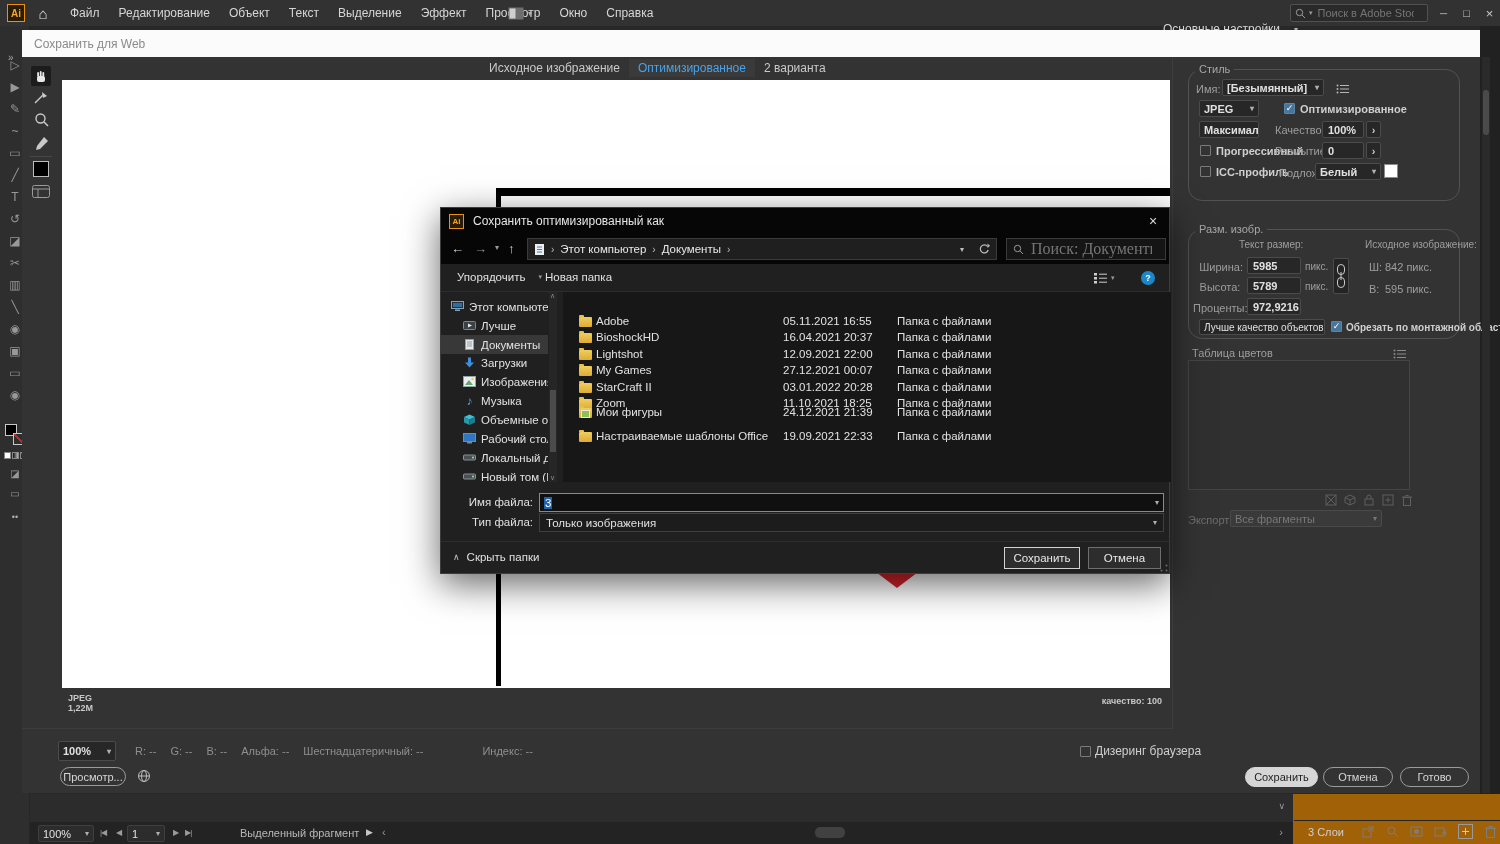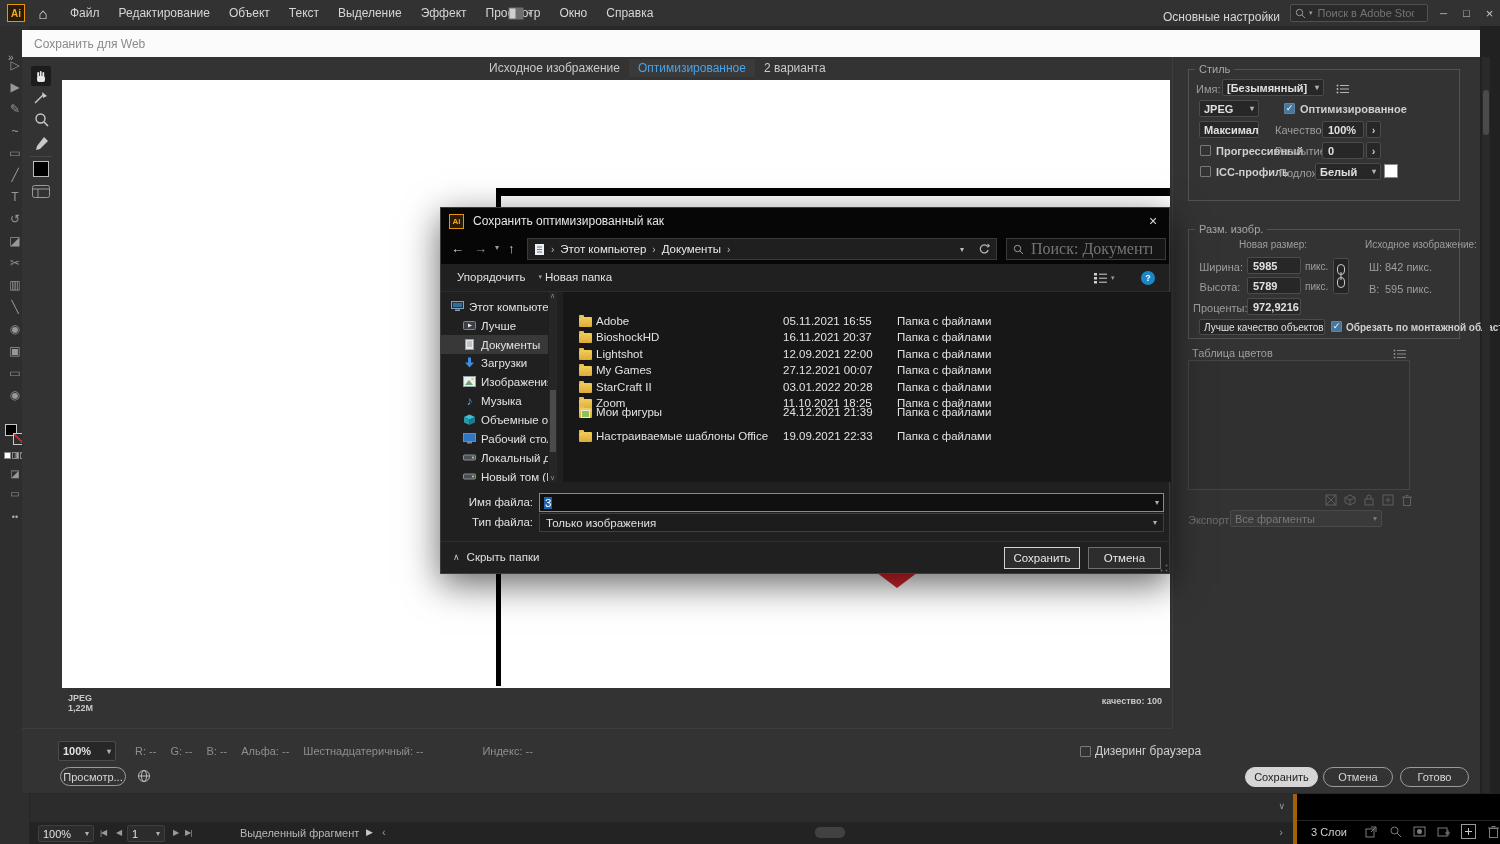--- a/index.html
+++ b/index.html
@@ -14,21 +14,21 @@
        font-size:11px;display:flex;align-items:center;justify-content:space-between;padding:0 4px;white-space:nowrap;overflow:hidden}
   .sel .cv{color:#b0b0b0;font-size:8px;margin-left:4px;flex:none}
   .inp{background:#272727;border:1px solid #4b4b4b;border-radius:2px;color:#e0e0e0;font-weight:bold;
        font-size:11px;display:flex;align-items:center;padding:0 5px;white-space:nowrap}
   .step{background:#272727;border:1px solid #4b4b4b;border-radius:2px;color:#c9c9c9;font-size:11px;font-weight:bold;
         display:flex;align-items:center;justify-content:center}
   .cb{width:11px;height:11px;border:1px solid #7a7a7a;background:transparent;display:flex;align-items:center;justify-content:center;border-radius:1px}
   .cb.on{background:#46769c;border-color:#5b86a8;color:#fff;font-size:9px;line-height:9px}
   .pill{border:1px solid #9b9b9b;border-radius:10px;color:#d6d6d6;font-size:11px;display:flex;align-items:center;justify-content:center;background:transparent;white-space:nowrap}
   .pill.primary{background:#d6d6d6;border-color:#d6d6d6;color:#1f1f1f}
-  .group{border:1px solid #525252;border-radius:0}
+  .group{border:1px solid #525252;border-radius:14px}
   .gtitle{position:absolute;top:-7px;left:6px;background:#333;padding:0 4px;font-size:11px;color:#a6a6a6;white-space:nowrap}
   .menu-item{font-size:12px;color:#d6d6d6;white-space:nowrap;cursor:default}
   .tab{display:inline-flex;align-items:center;height:18px;padding:0 9px;font-size:12px;color:#c9c9c9;white-space:nowrap}
   .tab.active{color:#49a3e8;background:#3a3a3a}
   .ft{font-size:11.5px;color:#e2e2e2;white-space:nowrap;position:absolute}
   .folder{position:absolute;width:13px;height:10px;background:linear-gradient(#f2cd5a,#dcab38);border-radius:1px}
   .folder:before{content:"";position:absolute;top:-2px;left:0;width:5px;height:2px;background:#e8bf4d;border-radius:1px 1px 0 0}
   .folder.shapes:after{content:"";position:absolute;left:2px;top:2px;width:7px;height:6px;background:#8fc255;border:1px solid #e9e9e9}
   .srow{position:absolute;left:0;width:107px;height:19px;display:flex;align-items:center;gap:5px;
         padding-left:22px;color:#e2e2e2;font-size:11.5px;overflow:hidden;white-space:nowrap}
@@ -60,21 +60,21 @@
       <span class="menu-item">Окно</span>
       <span class="menu-item">Справка</span>
     </div>
     <div class="a" style="left:508px;top:6px;width:30px;height:14px;display:flex;align-items:center;gap:4px">
       <svg width="16" height="13">
           <rect x="0.5" y="0.5" width="15" height="12" fill="#6e6e6e"></rect>
           <rect x="1.5" y="1.5" width="6" height="10" fill="#cfcfcf"></rect>
         </svg>
       <span style="font-size:8px;color:#b5b5b5">▾</span>
     </div>
-    <div class="a" style="left:1163px;top:4px;height:26px;display:flex;align-items:center;gap:14px">
+    <div class="a" style="left:1163px;top:16px;height:26px;display:flex;align-items:center;gap:14px">
       <span class="t12" style="color:#d6d6d6">Основные настройки</span>
       <span style="font-size:8px;color:#b5b5b5">▾</span>
     </div>
     <div class="a" style="left:1290px;top:4px;width:138px;height:18px;background:#2a2a2a;border:1px solid #515151;border-radius:2px;display:flex;align-items:center;padding:0 4px;gap:3px">
       <svg width="11" height="11">
           <circle cx="4.5" cy="4.5" r="3.2" fill="none" stroke="#9a9a9a"></circle>
           <line x1="7" y1="7" x2="10" y2="10" stroke="#9a9a9a"></line>
         </svg>
       <span style="font-size:7px;color:#9a9a9a">▾</span>
       <input style="background: transparent; border: none; outline: none; color: rgb(189, 189, 189); font-size: 11px; width: 100px; font-family: inherit;" placeholder="Поиск в Adobe Stock">
@@ -268,21 +268,21 @@
           <span class="a lbl" style="left:90px;top:97px">Подложка:</span>
           <div class="a sel" style="left:126px;top:93px;width:66px;height:17px">
             <span>Белый</span>
             <span class="cv">▾</span>
           </div>
           <div class="a" style="left:195px;top:94px;width:14px;height:14px;background:#fff;border:1px solid #8a8a8a"></div>
         </div>
 
         <div class="a group" style="left:3px;top:172px;width:272px;height:110px">
           <span class="gtitle">Разм. изобр.</span>
-          <span class="a lbl" style="left:50px;top:9px;font-size:10px">Новая размер:</span>
+          <span class="a lbl" style="left:50px;top:9px;font-size:10px">Текст размер:</span>
           <span class="a lbl" style="left:176px;top:9px;font-size:10px">Исходное изображение:</span>
           <span class="a lbl" style="left:8px;top:31px;width:46px;text-align:right">Ширина:</span>
           <div class="a inp" style="left:58px;top:27px;width:54px;height:17px">
               <span>5985</span>
             </div>
           <span class="a lbl" style="left:116px;top:31px;font-size:10px">пикс.</span>
           <div class="a" style="left:144px;top:28px;width:16px;height:36px;background:#242424;border:1px solid #4b4b4b;border-radius:2px;display:flex;align-items:center;justify-content:center">
             <svg width="10" height="26">
               <rect x="1.5" y="1.5" width="7" height="10" rx="3.5" fill="none" stroke="#c9c9c9"></rect>
               <rect x="1.5" y="14.5" width="7" height="10" rx="3.5" fill="none" stroke="#c9c9c9"></rect>
@@ -379,21 +379,21 @@
     </div>
     <span class="a ic" style="left:143px;top:6px;font-size:8px">▶</span>
     <span class="a ic" style="left:155px;top:6px;font-size:8px;letter-spacing:-1px">▶|</span>
     <span class="a" style="left:210px;top:5px;font-size:11px;color:#b8b8b8;white-space:nowrap">Выделенный фрагмент</span>
     <span class="a" style="left:336px;top:5px;font-size:9px;color:#c8c8c8">▶</span>
     <span class="a ic" style="left:352px;top:4px;font-size:11px">‹</span>
     <div class="a" style="left:785px;top:5px;width:30px;height:11px;background:#414141;border-radius:5px"></div>
     <span class="a ic" style="right:10px;top:4px;font-size:11px">›</span>
   </div>
 
-  <div class="a" style="left:1293px;top:794px;width:207px;height:50px;background:#000000;border-left:4px solid #a16207">
+  <div class="a" style="left:1293px;top:794px;width:207px;height:50px;background:#a16207;border-left:1px solid #a16207">
     <div class="a" style="left:0;top:26px;width:207px;height:1px;background:#242424"></div>
     <span class="a" style="left:14px;top:32px;font-size:11px;color:#cfcfcf;white-space:nowrap">3 Слои</span>
     <div class="a" style="left:68px;top:30px;display:flex;gap:11px;align-items:center">
       <svg width="13" height="13">
           <rect x="1" y="4" width="8" height="8" fill="none" stroke="#7d7d7d"></rect>
           <polyline points="6,2 11,2 11,7" fill="none" stroke="#7d7d7d"></polyline>
           <line x1="11" y1="2" x2="6" y2="7" stroke="#7d7d7d"></line>
         </svg>
       <svg width="13" height="13">
           <circle cx="5.5" cy="5.5" r="3.5" fill="none" stroke="#7d7d7d"></circle>
@@ -564,21 +564,21 @@
     <div class="a" style="left:122px;top:84px;width:608px;height:190px;background:#171717;overflow:hidden">
       <div class="a" style="left:0;top:22px;width:608px;height:16px">
         <span class="folder" style="left:16px;top:3px"></span>
         <span class="ft" style="left:33px;top:1px">Adobe</span>
         <span class="ft" style="left:220px;top:1px">05.11.2021 16:55</span>
         <span class="ft" style="left:334px;top:1px">Папка с файлами</span>
       </div>
       <div class="a" style="left:0;top:38px;width:608px;height:16px">
         <span class="folder" style="left:16px;top:3px"></span>
         <span class="ft" style="left:33px;top:1px">BioshockHD</span>
-        <span class="ft" style="left:220px;top:1px">16.11.2021 20:37</span>
+        <span class="ft" style="left:220px;top:1px">16.04.2021 20:37</span>
         <span class="ft" style="left:334px;top:1px">Папка с файлами</span>
       </div>
       <div class="a" style="left:0;top:55px;width:608px;height:16px">
         <span class="folder" style="left:16px;top:3px"></span>
         <span class="ft" style="left:33px;top:1px">Lightshot</span>
         <span class="ft" style="left:220px;top:1px">12.09.2021 22:00</span>
         <span class="ft" style="left:334px;top:1px">Папка с файлами</span>
       </div>
       <div class="a" style="left:0;top:71px;width:608px;height:16px">
         <span class="folder" style="left:16px;top:3px"></span>

